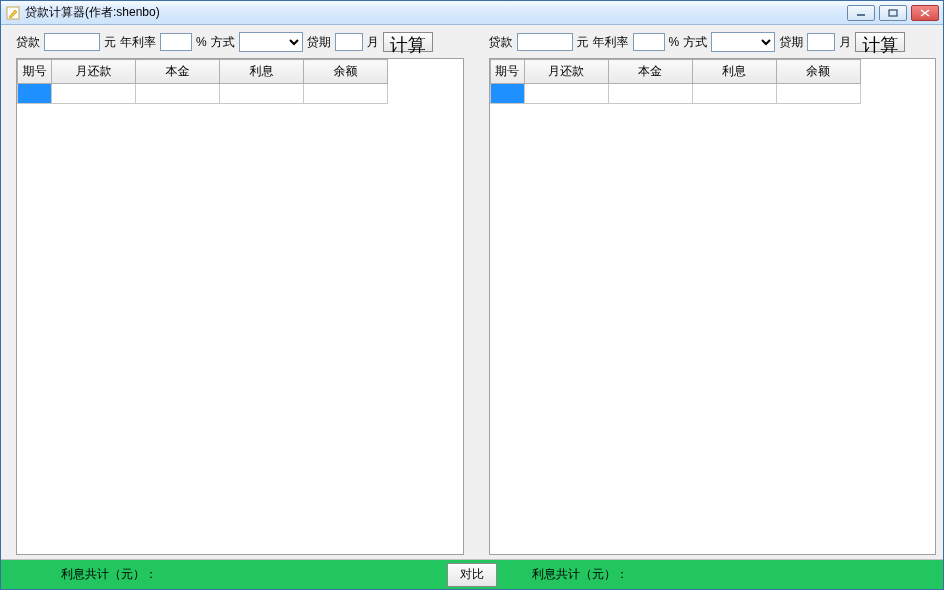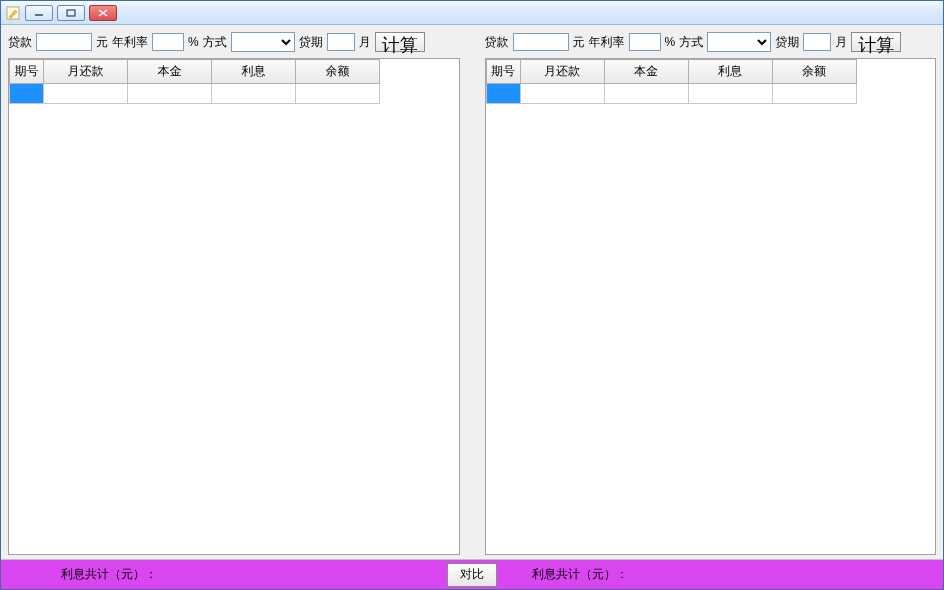--- a/index.html
+++ b/index.html
@@ -57,21 +57,21 @@
 
   .content {
     flex: 1;
     display: flex;
     flex-direction: column;
   }
   .panes {
     flex: 1;
     display: flex;
     gap: 17px;
-    padding: 3px 3px 0 3px;
+    padding: 3px 3px 0 11px;
   }
   .pane {
     flex: 1;
     background: #f0f0f0;
     display: flex;
     flex-direction: column;
     min-width: 0;
   }
   .toolbar {
     padding: 4px 4px 6px 4px;
@@ -135,21 +135,21 @@
   }
   .col-idx { width: 34px; margin-top: 41px; }
   .col-a { width: 84px; }
   .selected-cell {
     background: #1e90ff !important;
   }
 
   .footer {
     height: 30px;
     border-top: 1px solid #c0c0c0;
-    background: #d946ef;
+    background: #22c55e;
     display: flex;
     align-items: center;
     position: relative;
   }
   .footer-panel {
     flex: 1;
     display: flex;
     align-items: center;
     padding-left: 60px;
     font-size: 12px;
@@ -171,20 +171,21 @@
 
 <div class="window">
 
   <div class="titlebar">
     <span class="app-icon">
       <svg width="14" height="14" viewBox="0 0 14 14">
         <rect x="1" y="1" width="12" height="12" fill="#fff" stroke="#c7a94e" stroke-width="1"></rect>
         <path d="M3 11 L9 4 L11 6 L5 12 Z" fill="#f4c542" stroke="#b8860b" stroke-width="0.6"></path>
       </svg>
     </span>
+    <span class="title-text">贷款计算器(作者:shenbo)</span>
     <div class="win-btns">
       <div class="win-btn">
         <svg width="10" height="8">
             <line x1="1" y1="6" x2="9" y2="6" stroke="#2b4a6b" stroke-width="1.5"></line>
           </svg>
       </div>
       <div class="win-btn">
         <svg width="10" height="8">
             <rect x="1" y="1" width="8" height="6" fill="none" stroke="#2b4a6b" stroke-width="1.2"></rect>
           </svg>

